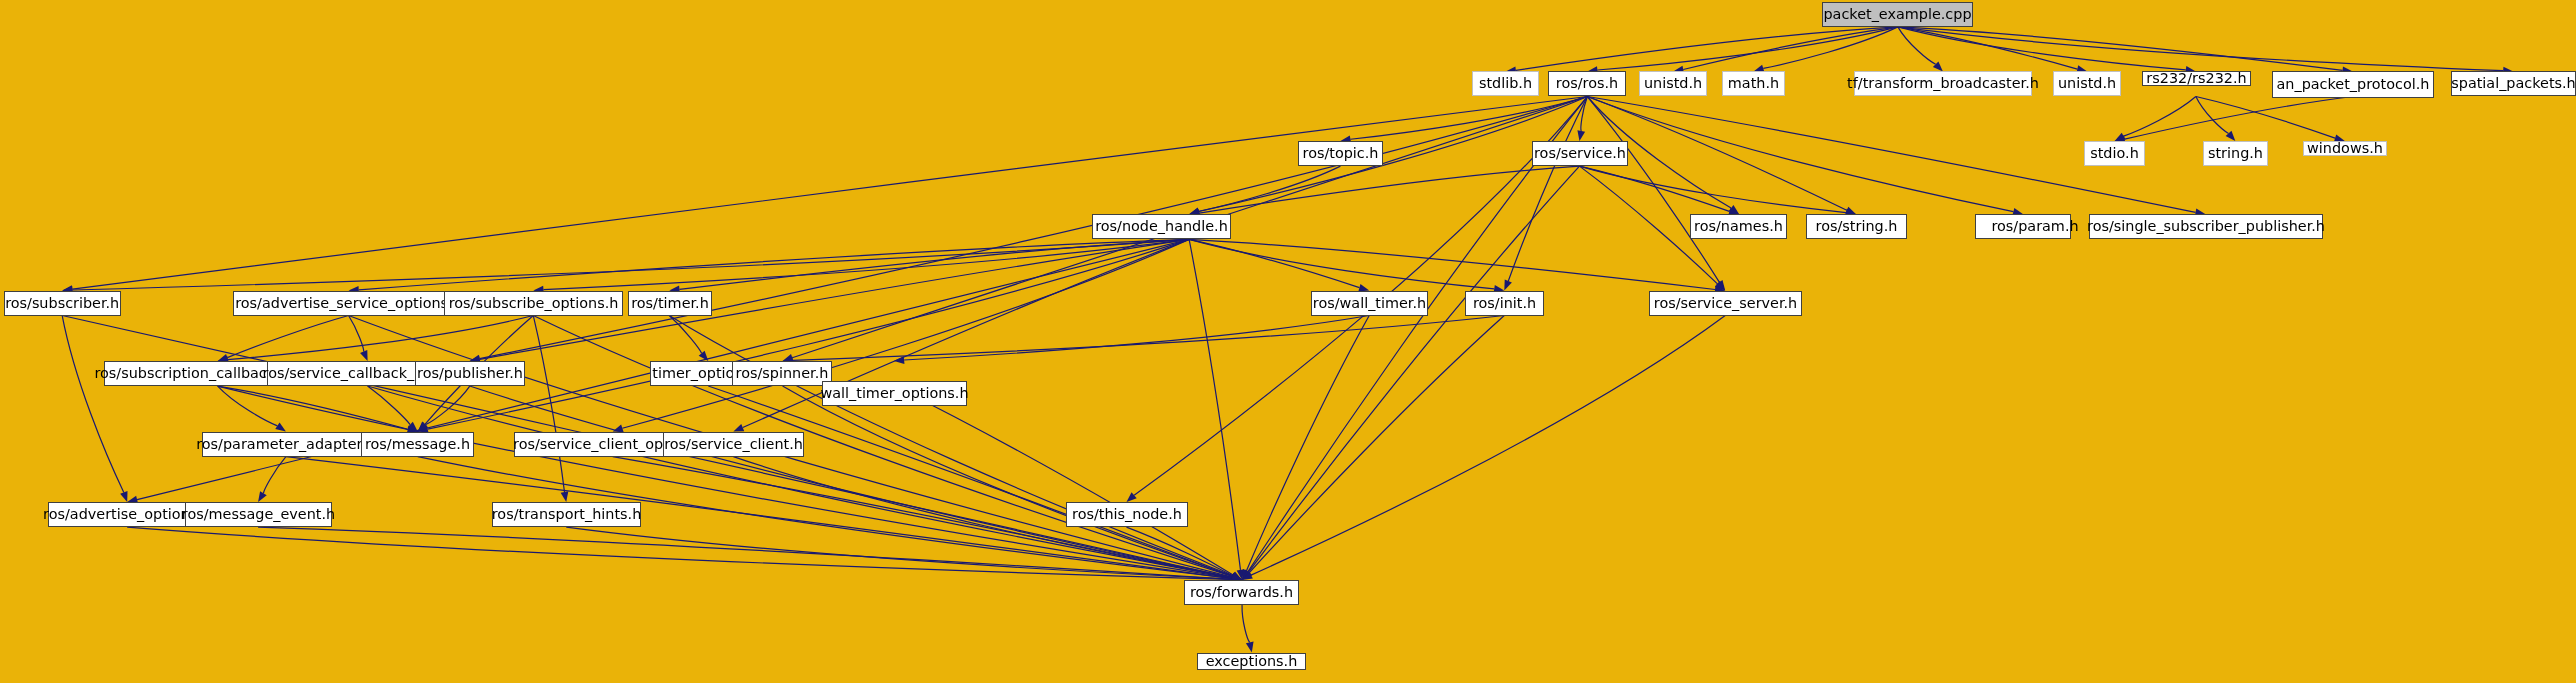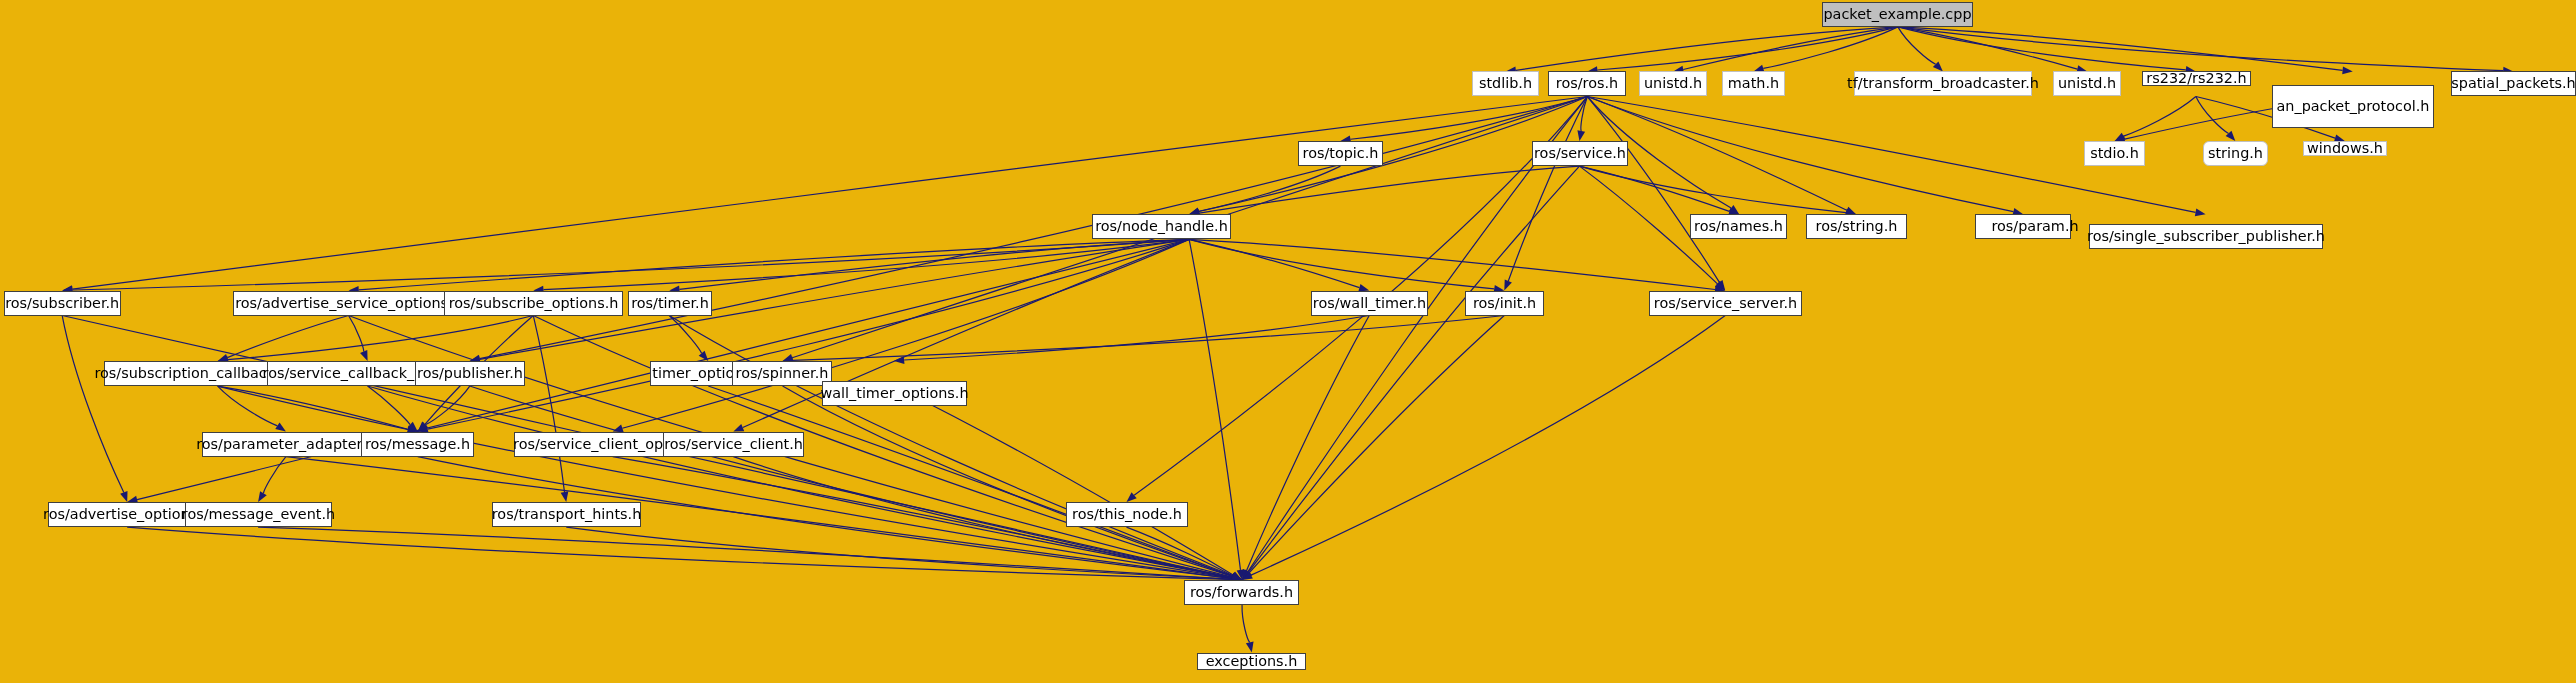--- a/index.html
+++ b/index.html
@@ -207,54 +207,54 @@
       </div>
       <div class="node nd-light" style="left: 1854px; top: 71px; width: 178px; height: 25px;">
         <span>tf/transform_broadcaster.h</span>
       </div>
       <div class="node nd-light" style="left: 2053px; top: 71px; width: 68px; height: 25px;">
         <span>unistd.h</span>
       </div>
       <div class="node nd-strong" style="left: 2142px; top: 71px; width: 109px; height: 15px;">
         <span>rs232/rs232.h</span>
       </div>
-      <div class="node nd-strong" style="left: 2272px; top: 85px; width: 162px; height: 43px;">
+      <div class="node nd-strong" style="left: 2272px; top: 71px; width: 162px; height: 27px;">
         <span>an_packet_protocol.h</span>
       </div>
       <div class="node nd-strong" style="left: 2451px; top: 71px; width: 125px; height: 25px;">
         <span>spatial_packets.h</span>
       </div>
       <div class="node nd-strong" style="left: 1298px; top: 141px; width: 85px; height: 25px;">
         <span>ros/topic.h</span>
       </div>
       <div class="node nd-strong" style="left: 1532px; top: 141px; width: 96px; height: 25px;">
         <span>ros/service.h</span>
       </div>
       <div class="node nd-light" style="left: 2084px; top: 141px; width: 61px; height: 25px;">
         <span>stdio.h</span>
       </div>
-      <div class="node nd-light" style="left: 2203px; top: 141px; width: 65px; height: 25px; border-radius: 6px;">
+      <div class="node nd-light" style="left: 2203px; top: 141px; width: 65px; height: 25px;">
         <span>string.h</span>
       </div>
       <div class="node nd-light" style="left: 2303px; top: 141px; width: 84px; height: 15px;">
         <span>windows.h</span>
       </div>
       <div class="node nd-strong" style="left: 1092px; top: 214px; width: 139px; height: 25px;">
         <span>ros/node_handle.h</span>
       </div>
       <div class="node nd-strong" style="left: 1690px; top: 214px; width: 97px; height: 25px;">
         <span>ros/names.h</span>
       </div>
       <div class="node nd-strong" style="left: 1806px; top: 214px; width: 101px; height: 25px;">
         <span>ros/string.h</span>
       </div>
       <div class="node nd-strong" style="left: 1975px; top: 214px; width: 96px; height: 25px; padding-left: 24px;">
         <span>ros/param.h</span>
       </div>
-      <div class="node nd-strong" style="left: 2089px; top: 224px; width: 234px; height: 25px;">
+      <div class="node nd-strong" style="left: 2089px; top: 214px; width: 234px; height: 25px;">
         <span>ros/single_subscriber_publisher.h</span>
       </div>
       <div class="node nd-strong" style="left: 3.7px; top: 291px; width: 117px; height: 25px;">
         <span>ros/subscriber.h</span>
       </div>
       <div class="node nd-strong" style="left: 233px; top: 291px; width: 231px; height: 25px;">
         <span>ros/advertise_service_options.h</span>
       </div>
       <div class="node nd-strong" style="left: 444px; top: 291px; width: 179px; height: 25px;">
         <span>ros/subscribe_options.h</span>

